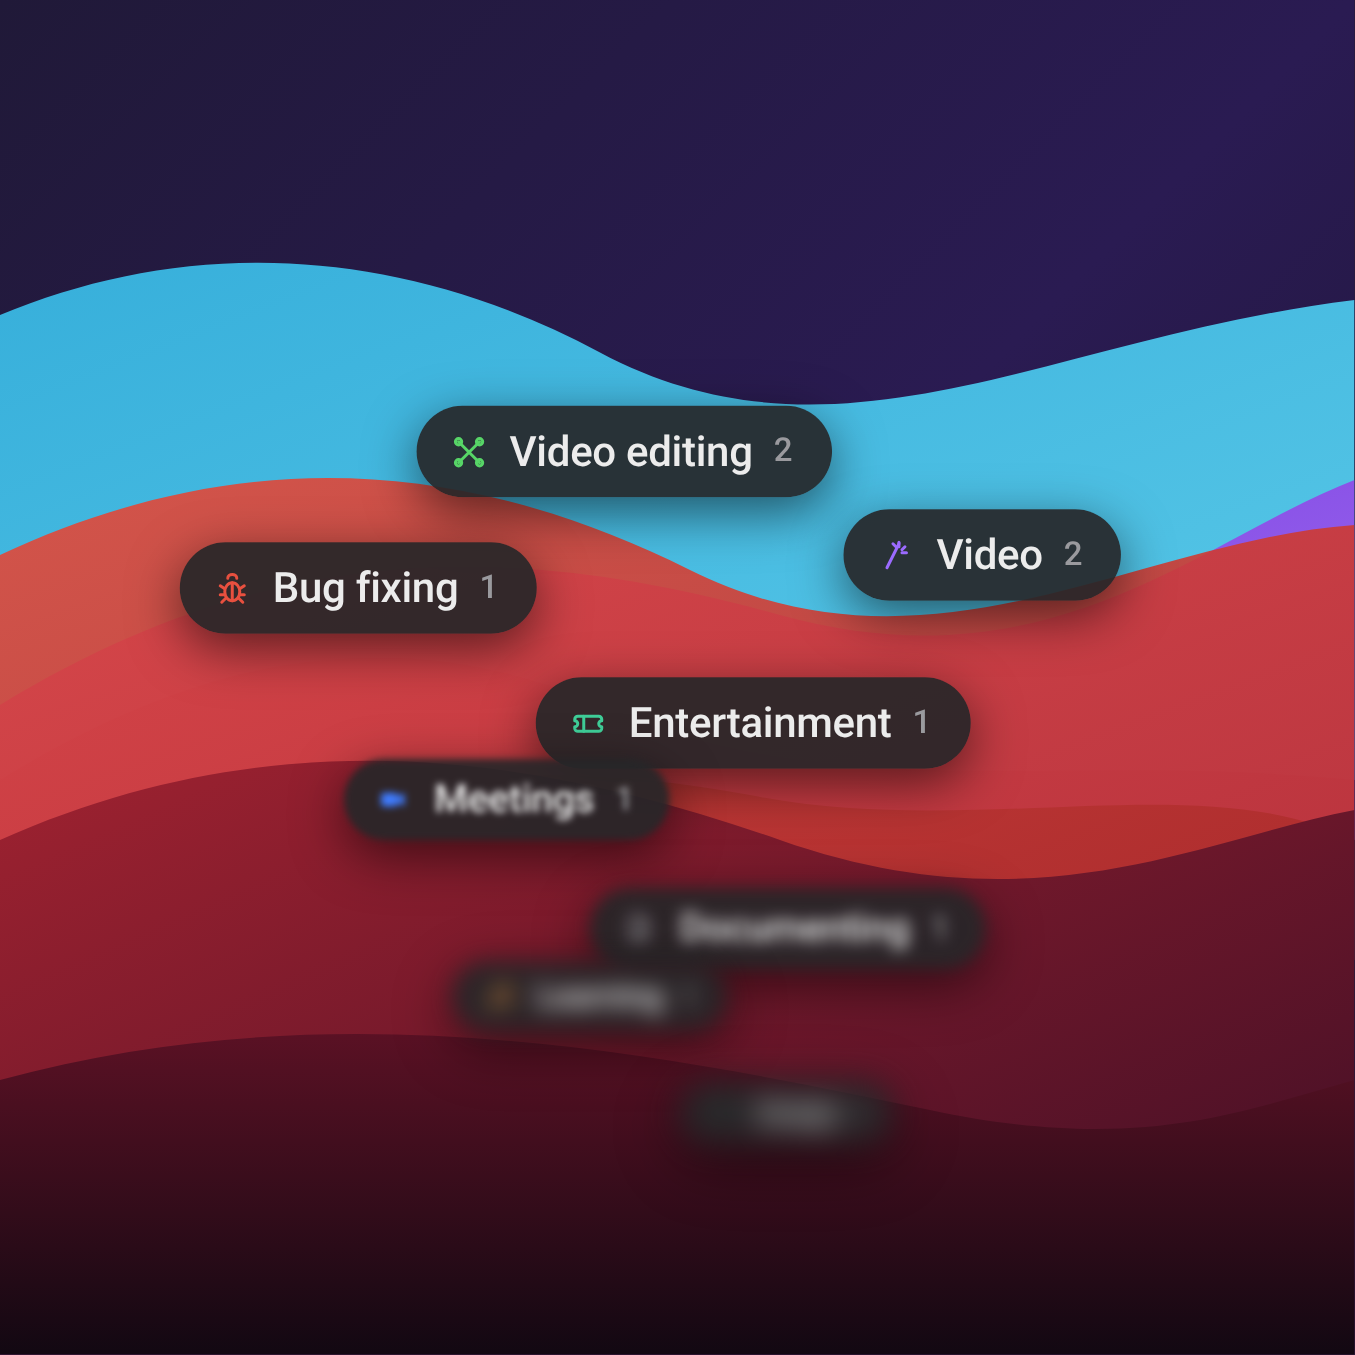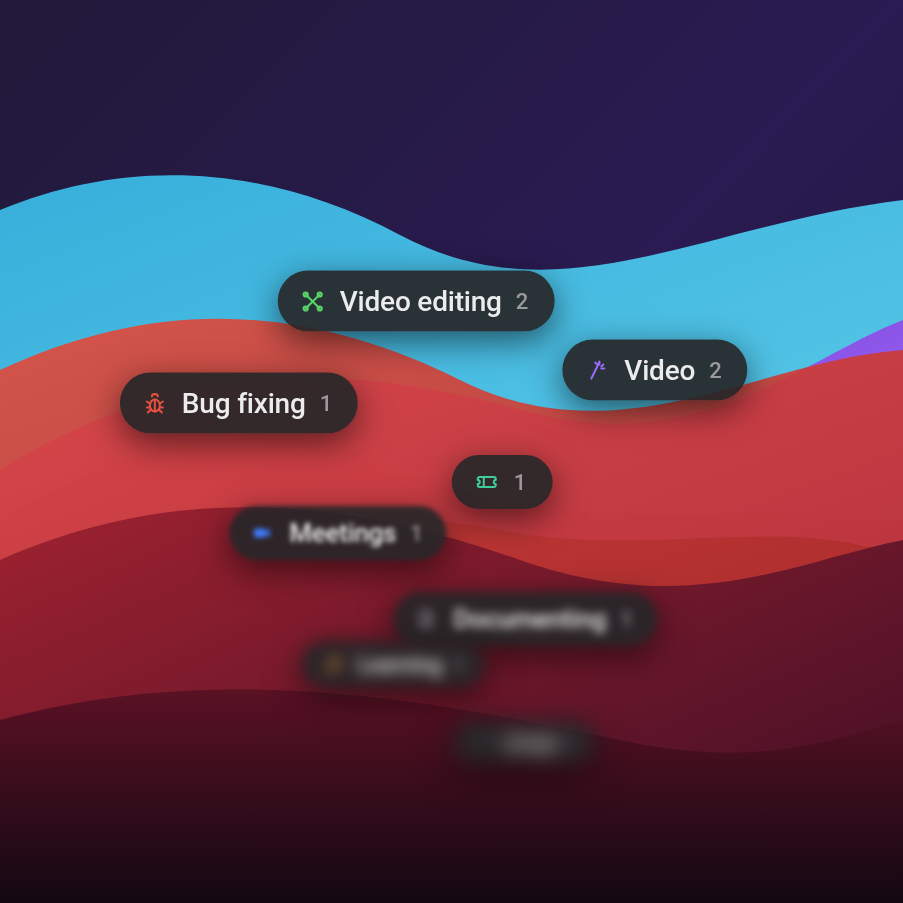--- a/index.html
+++ b/index.html
@@ -134,21 +134,21 @@
         <circle cx="19" cy="19" r="2.1"></circle>
         <path d="M19 5 L5 19"></path>
         <circle cx="19" cy="5" r="2.1"></circle>
         <circle cx="5" cy="19" r="2.1"></circle>
       </svg>
     </span>
     <span class="label">Video editing</span>
     <span class="count">2</span>
   </div>
 
-  <div class="pill" style="left:239px; top:392px;margin-top:11px;">
+  <div class="pill" style="left:239px; top:392px;">
     <span class="icon c-red">
       <svg width="24" height="24" viewBox="0 0 24 24" fill="none" stroke="currentColor" stroke-width="2" stroke-linecap="round" stroke-linejoin="round">
         <ellipse cx="12" cy="14" rx="5" ry="6"></ellipse>
         <path d="M12 8 L12 20"></path>
         <path d="M9 5c0-1.5 1.4-2.5 3-2.5s3 1 3 2.5"></path>
         <path d="M4 10l3 2"></path>
           <path d="M20 10l-3 2"></path>
         <path d="M4 16h3"></path>
           <path d="M20 16h-3"></path>
         <path d="M5 21l3-3"></path>
@@ -173,20 +173,21 @@
     <span class="count">2</span>
   </div>
 
   <div class="pill" style="left:502px; top:482px;">
     <span class="icon c-teal">
       <svg width="24" height="24" viewBox="0 0 24 24" fill="none" stroke="currentColor" stroke-width="2" stroke-linecap="round" stroke-linejoin="round">
         <path d="M3 9a2 2 0 0 1 2-2h14a2 2 0 0 1 2 2v1a2 2 0 0 0 0 4v1a2 2 0 0 1-2 2H5a2 2 0 0 1-2-2v-1a2 2 0 0 0 0-4V9z"></path>
         <path d="M9 7v10"></path>
       </svg>
     </span>
+    <span class="label">Entertainment</span>
     <span class="count">1</span>
   </div>
 
   <div class="pill sm blur-1" style="left:338px; top:533px;">
     <span class="icon c-blue">
       <svg width="22" height="22" viewBox="0 0 24 24" fill="currentColor">
         <rect x="3" y="7" width="12" height="10" rx="2"></rect>
         <path d="M15 10l5-3v10l-5-3z"></path>
       </svg>
     </span>

